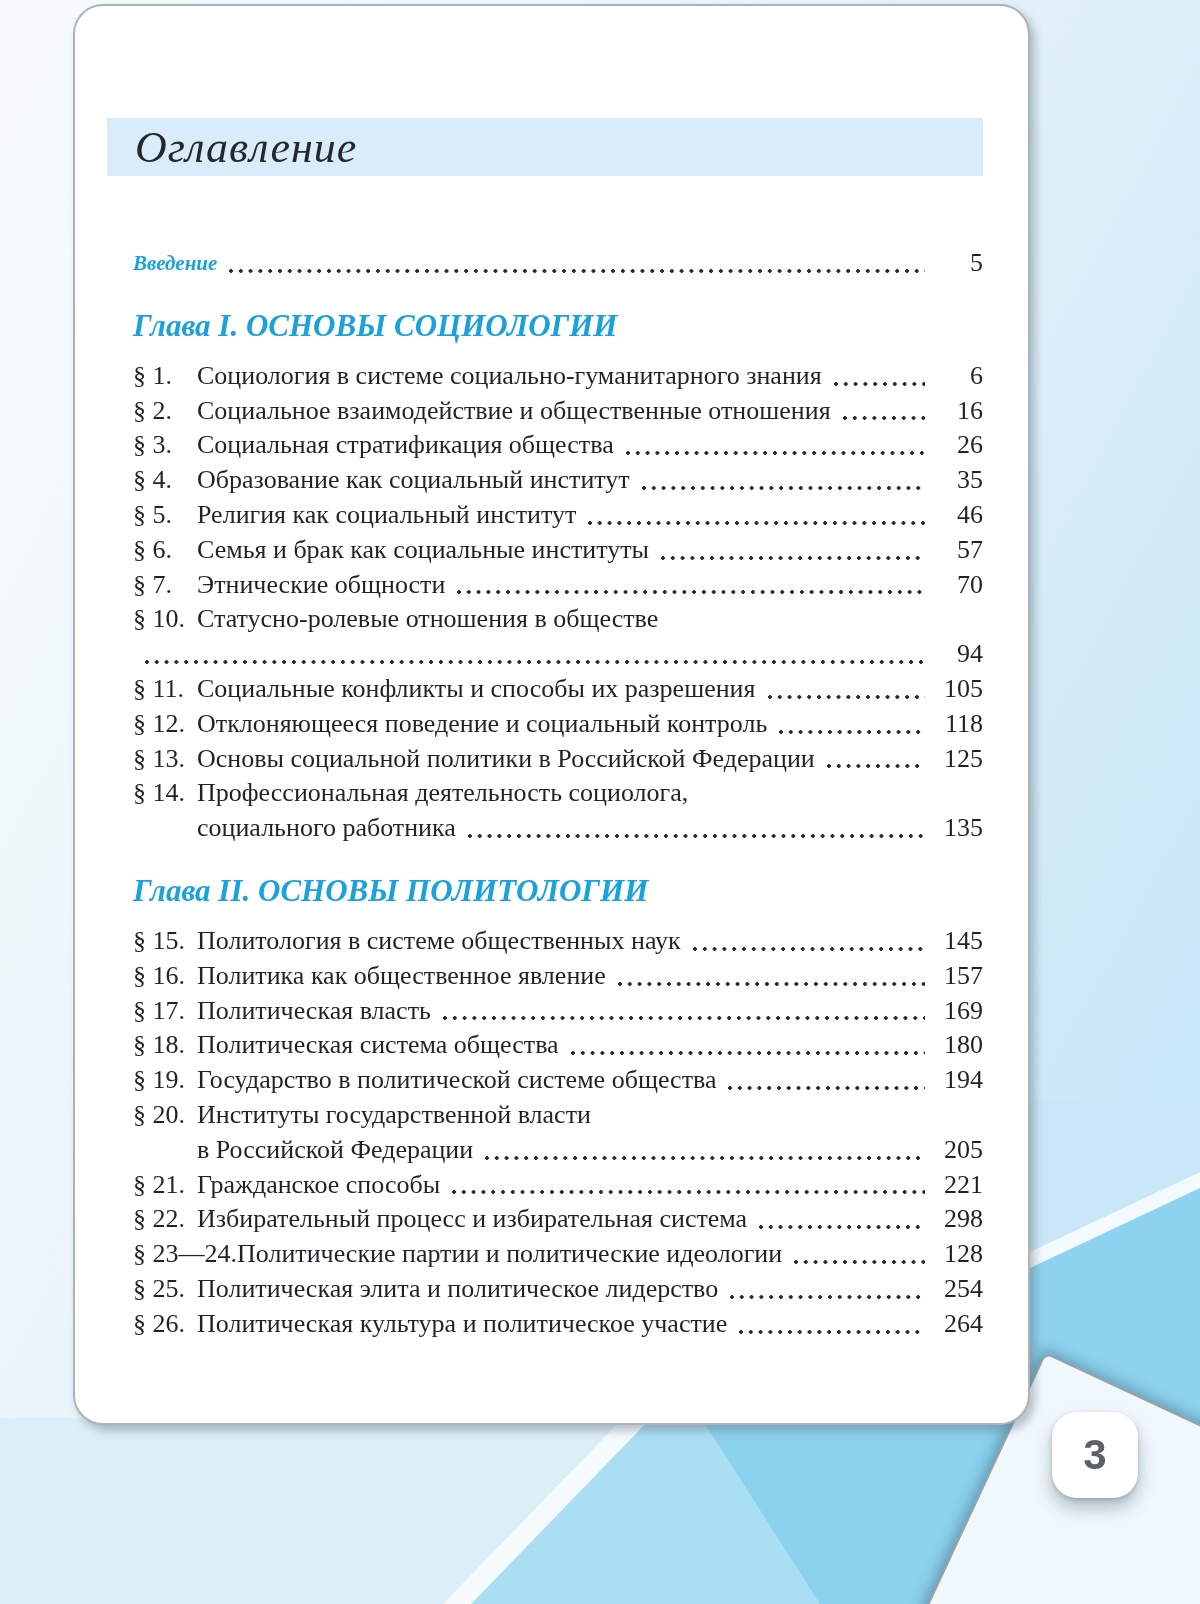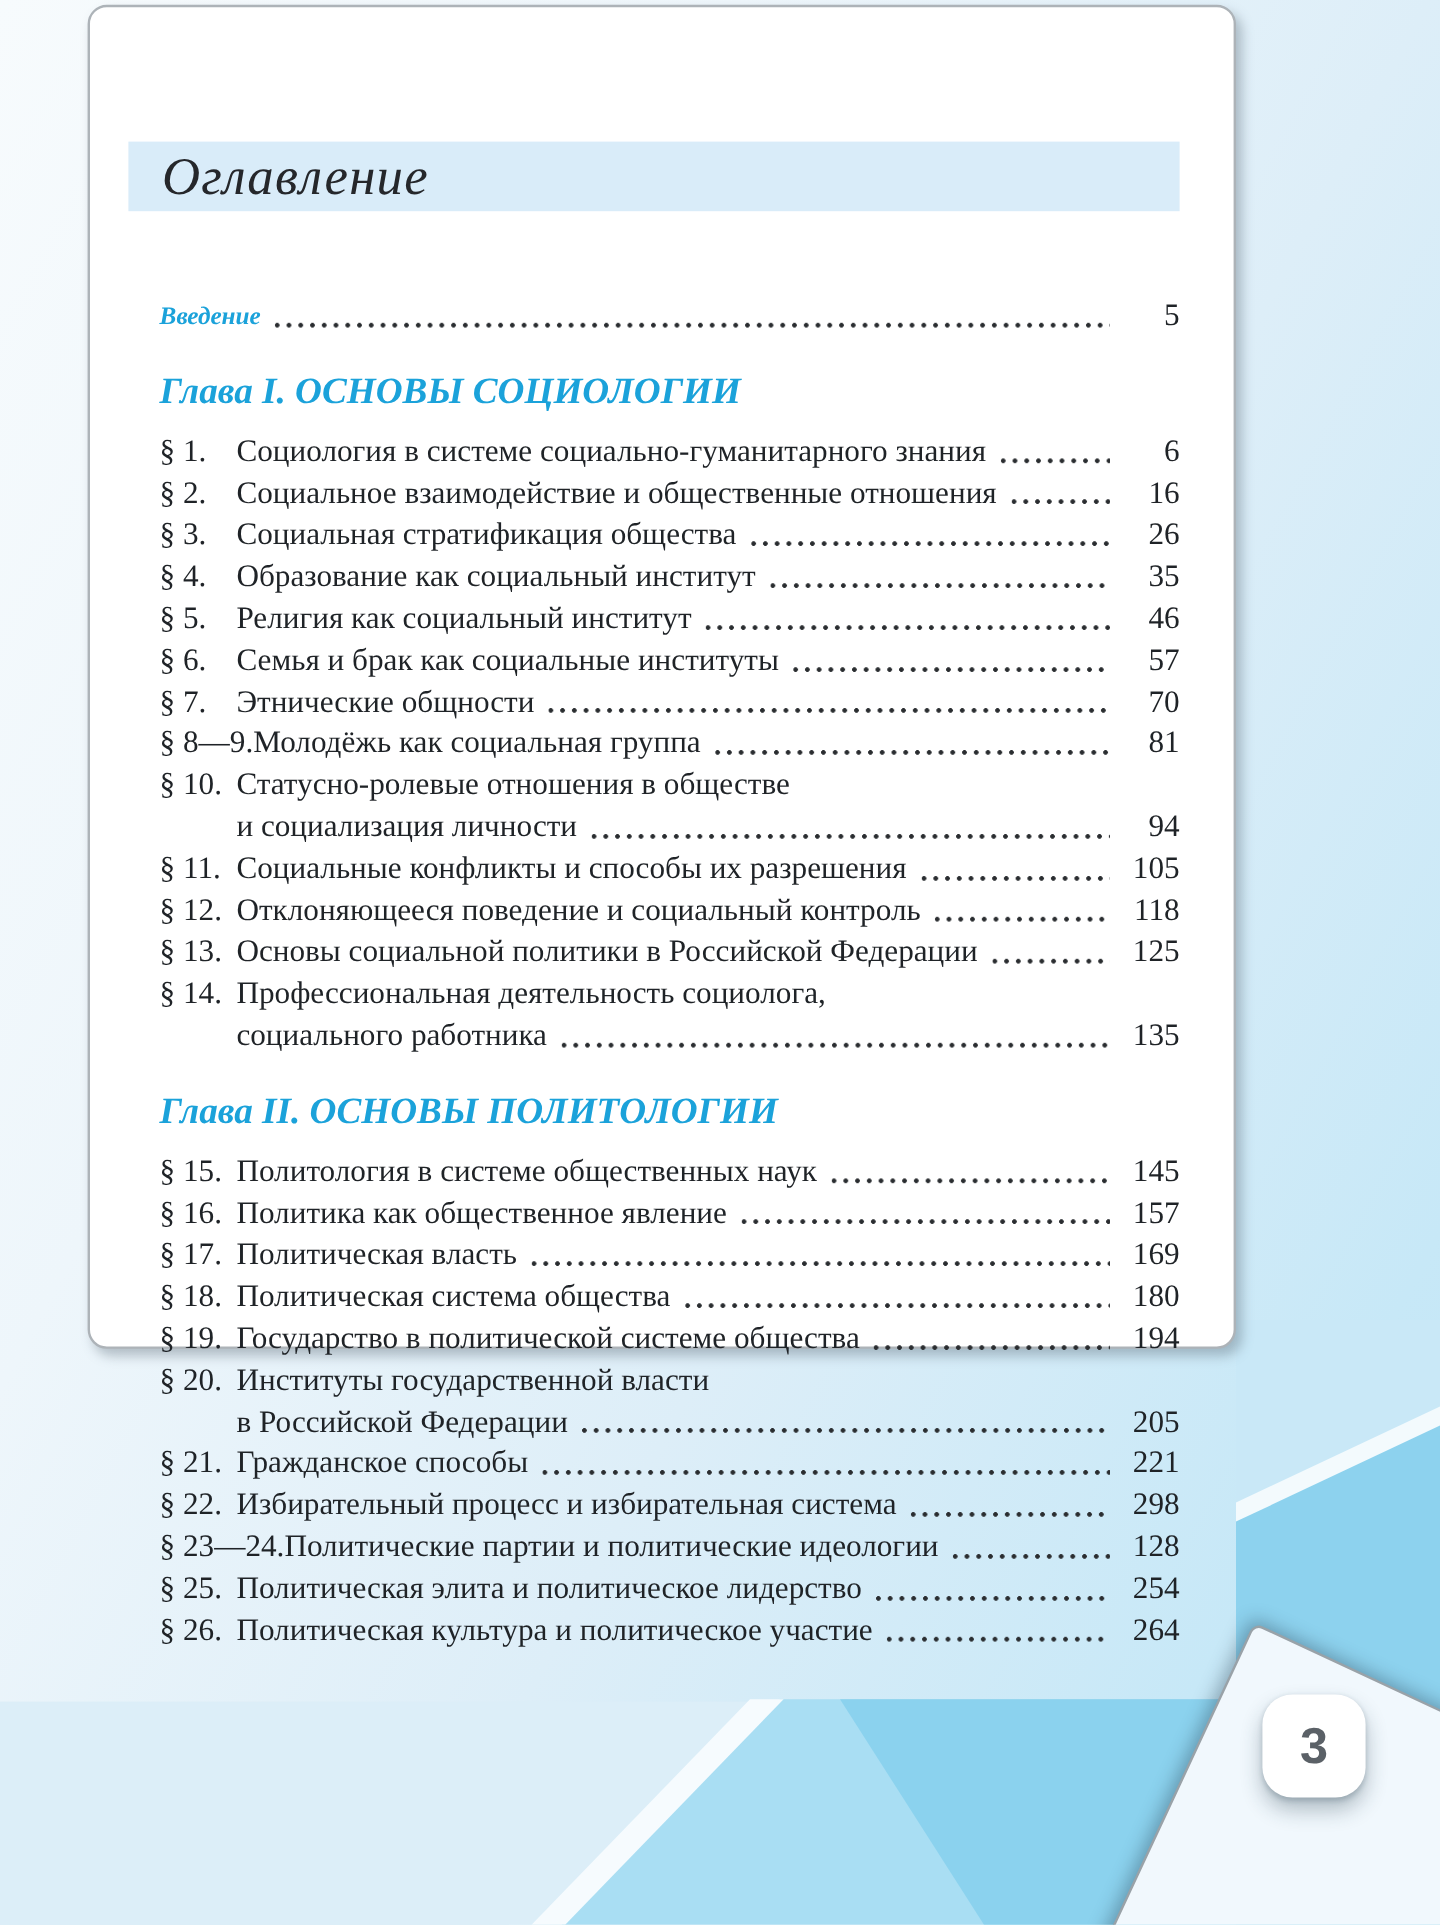--- a/index.html
+++ b/index.html
@@ -9,23 +9,23 @@
     background:linear-gradient(118deg,#f7fbfd 0%, #eef6fb 30%, #ddeef8 58%, #c7e8f7 85%, #c0e5f6 100%);
   }
   .decor { position:absolute; left:0; top:0; z-index:1; }
   .corner-card {
     position:absolute; z-index:2; left:1045px; top:1352px; width:680px; height:680px;
     background:#f1f8fd; border:2px solid #99a2a8; border-radius:8px;
     transform:rotate(25deg); transform-origin:top left;
     box-shadow:-4px -3px 14px rgba(30,50,65,.35);
   }
   .page-card {
-    position:absolute; z-index:3; left:73px; top:4px; width:957px; height:1120px;
+    position:absolute; z-index:3; left:73px; top:4px; width:957px; height:1421px;
     box-sizing:border-box; background:#ffffff;
-    border:2px solid #adb3b8; border-radius:16px;
+    border:2px solid #adb3b8; border-radius:30px;
     box-shadow:5px 6px 10px rgba(85,100,112,.38);
   }
   .badge {
     position:absolute; z-index:4; left:1052px; top:1412px; width:86px; height:86px;
     border-radius:25px; background:#ffffff;
     box-shadow:0 10px 18px rgba(30,55,70,.32), 0 2px 4px rgba(30,55,70,.18);
     display:flex; align-items:center; justify-content:center;
     font-family:"Liberation Sans", sans-serif; font-weight:bold; font-size:42px; color:#5b6167;
   }
   .band {
@@ -117,31 +117,24 @@
             <span class="leader"></span>
             <span class="pagenum">57</span>
           </div>
           <div class="row">
             <span class="num">§ 7.</span>
             <span class="title">Этнические общности</span>
             <span class="leader"></span>
             <span class="pagenum">70</span>
           </div>
           <div class="row">
-            <span class="num">§ 8—9.</span>
-            <span class="title">Молодёжь как социальная группа</span>
-            <span class="leader"></span>
-            <span class="pagenum">81</span>
-          </div>
-          <div class="row">
             <span class="num">§ 10.</span>
             <span class="title">Статусно-ролевые отношения в обществе</span>
           </div>
           <div class="row cont-row">
-            <span class="title">и социализация личности</span>
             <span class="leader"></span>
             <span class="pagenum">94</span>
           </div>
           <div class="row">
             <span class="num">§ 11.</span>
             <span class="title">Социальные конфликты и способы их разрешения</span>
             <span class="leader"></span>
             <span class="pagenum">105</span>
           </div>
           <div class="row">

